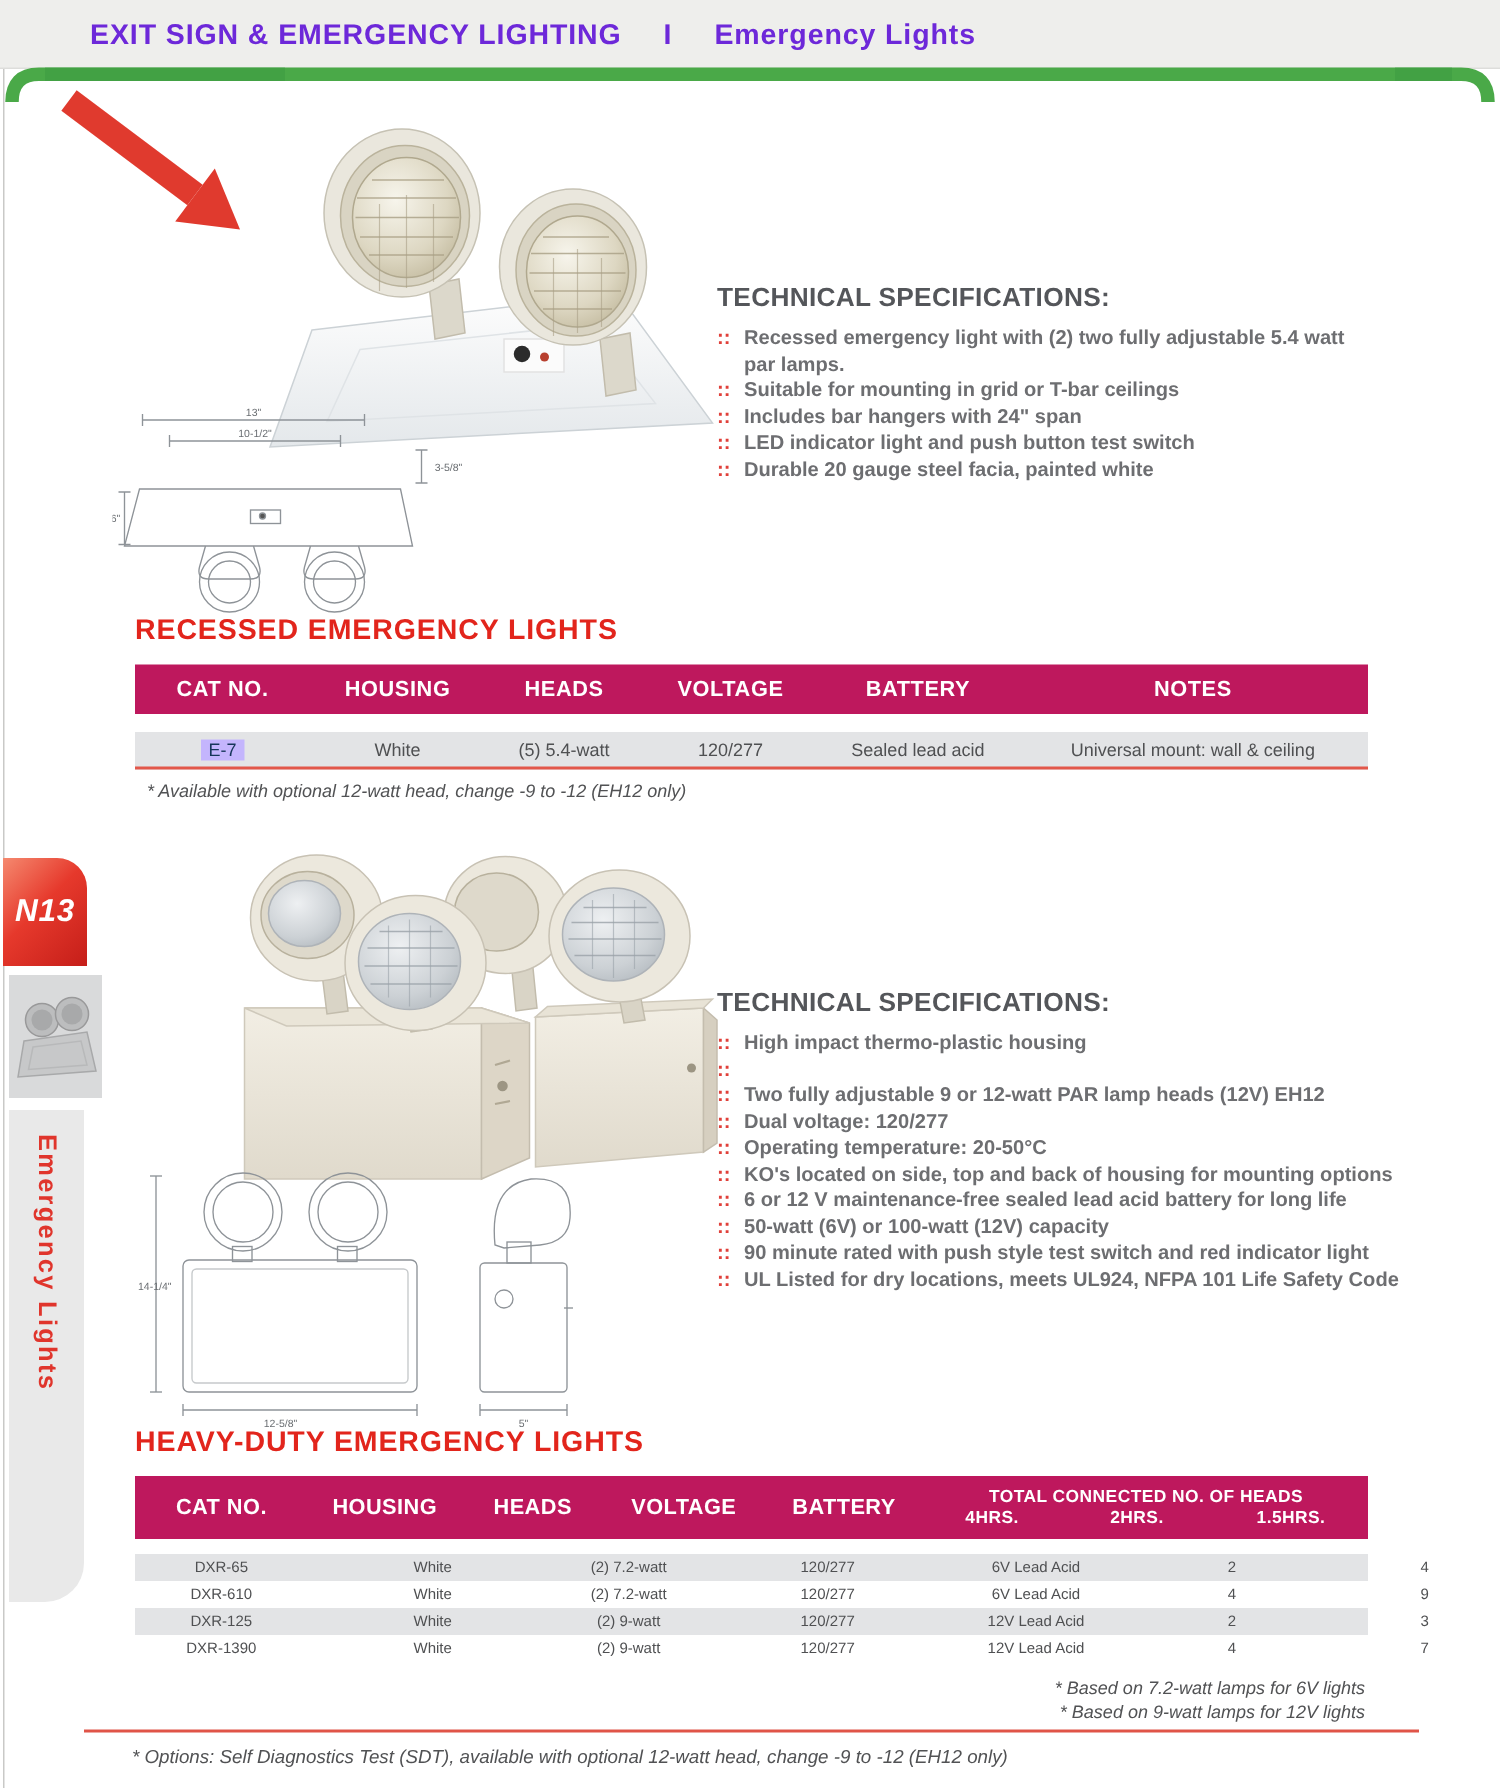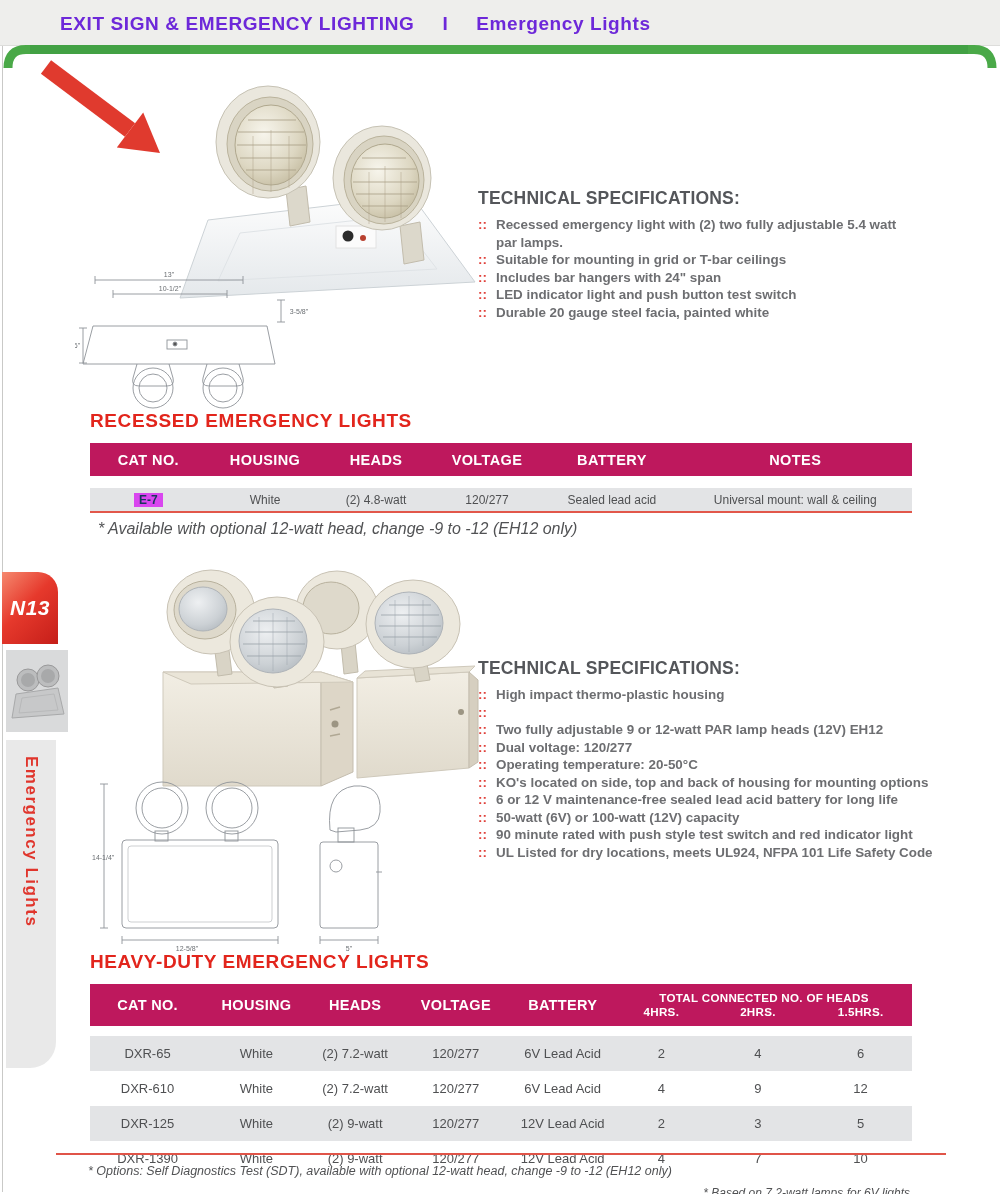--- a/index.html
+++ b/index.html
@@ -31,30 +31,30 @@
   
   .section-title{position:absolute;font-size:19px;font-weight:bold;color:#e2251c;letter-spacing:.6px;white-space:nowrap;}
 
   
   .dtable{position:absolute;width:822px;}
   .thead{background:#be185d;color:#fff;font-weight:bold;text-align:center;}
   .t1 .thead{display:grid;grid-template-columns:14.2% 14.2% 12.8% 14.2% 16.2% 28.4%;height:33px;align-items:center;font-size:14.5px;letter-spacing:.4px;}
   .t1 .tbody{margin-top:12px;}
   .trow{display:grid;align-items:center;text-align:center;color:#4f5052;}
   .t1 .trow{grid-template-columns:14.2% 14.2% 12.8% 14.2% 16.2% 28.4%;height:23px;background:#e3e4e6;border-bottom:2px solid #e2574a;font-size:12px;}
-  .hl{background:#d946ef;color:#17365a;font-weight:bold;padding:0 5px;}
-  .tfoot-note{font-style:italic;font-size:16px;color:#515254;margin-top:7px;padding-left:8px;}
+  .hl{background:#c4b5fd;color:#17365a;font-weight:normal;padding:0 5px;}
+  .tfoot-note{font-style:italic;font-size:12px;color:#515254;margin-top:7px;padding-left:8px;}
 
   .t2 .thead{display:flex;height:42px;font-size:14.5px;letter-spacing:.3px;}
   .t2 .main-cols{display:grid;grid-template-columns:21.9% 19.5% 18% 20.3% 20.3%;width:64%;align-items:center;height:100%;}
   .t2 .group{width:36%;display:flex;flex-direction:column;justify-content:center;height:100%;line-height:14px;}
   .t2 .group-title{font-size:11.6px;text-align:center;}
   .t2 .group-cols{display:grid;grid-template-columns:30.6% 34.7% 34.7%;font-size:11.6px;}
   .t2 .tbody{margin-top:10px;}
-  .t2 .trow{grid-template-columns:14% 12.5% 11.5% 13% 13% 11% 12.5% 12.5%;height:35px;font-size:13px;}
+  .t2 .trow{grid-template-columns:14% 12.5% 11.5% 13% 13% 11% 12.5% 12.5%;height:18px;font-size:10px;gap:32px;}
   .t2 .trow.odd{background:#e3e4e6;}
   .t2-footnotes{text-align:right;font-style:italic;font-size:12px;color:#515254;margin-top:9px;line-height:16px;padding-right:2px;}
 
   
   .bottom-rule{position:absolute;left:56px;top:1153px;width:890px;height:2px;background:#e05448;}
   .bottom-note{position:absolute;left:88px;top:1164px;font-style:italic;font-size:12.5px;color:#515254;}
 
   .abs{position:absolute;}
   svg text{font-family:"Liberation Sans",sans-serif;}
 </style>
@@ -178,21 +178,21 @@
     <div>HOUSING</div>
     <div>HEADS</div>
     <div>VOLTAGE</div>
     <div>BATTERY</div>
     <div>NOTES</div>
   </div>
   <div class="tbody">
       <div class="trow odd">
         <div><span class="hl">E-7</span></div>
         <div>White</div>
-        <div>(2) 4.8-watt</div>
+        <div>(5) 5.4-watt</div>
         <div>120/277</div>
         <div>Sealed lead acid</div>
         <div>Universal mount: wall &amp; ceiling</div>
       </div>
     </div>
   <div class="tfoot-note">* Available with optional 12-watt head, change -9 to -12 (EH12 only)</div>
 </div>
 
 <div class="page-badge">
   <span>N13</span>

